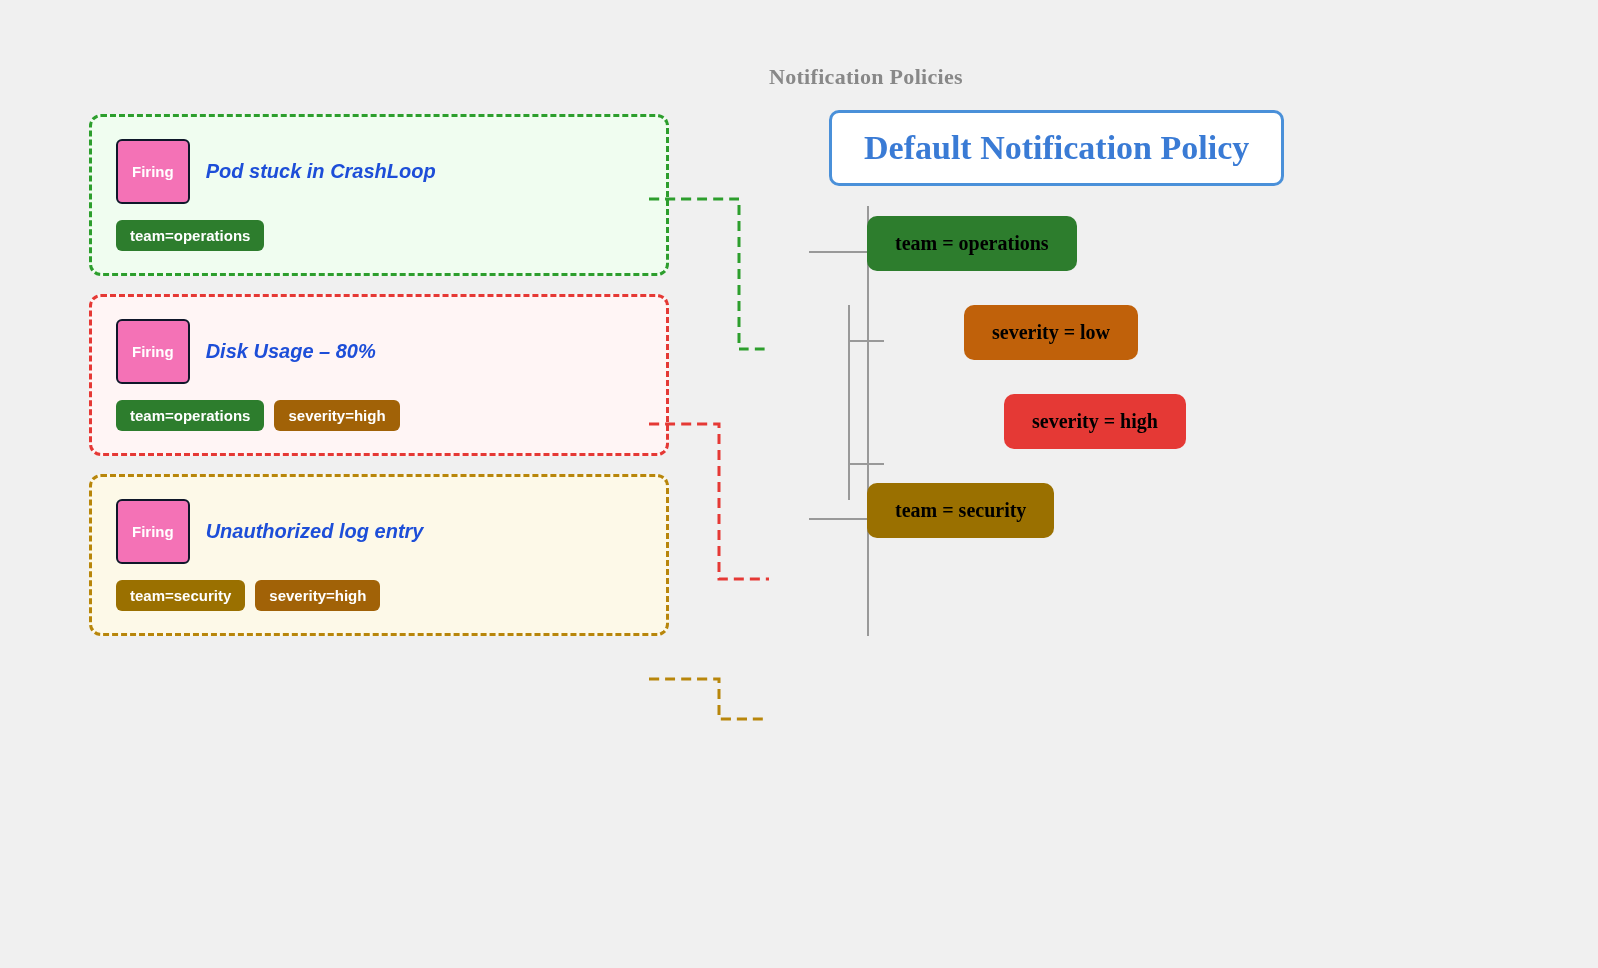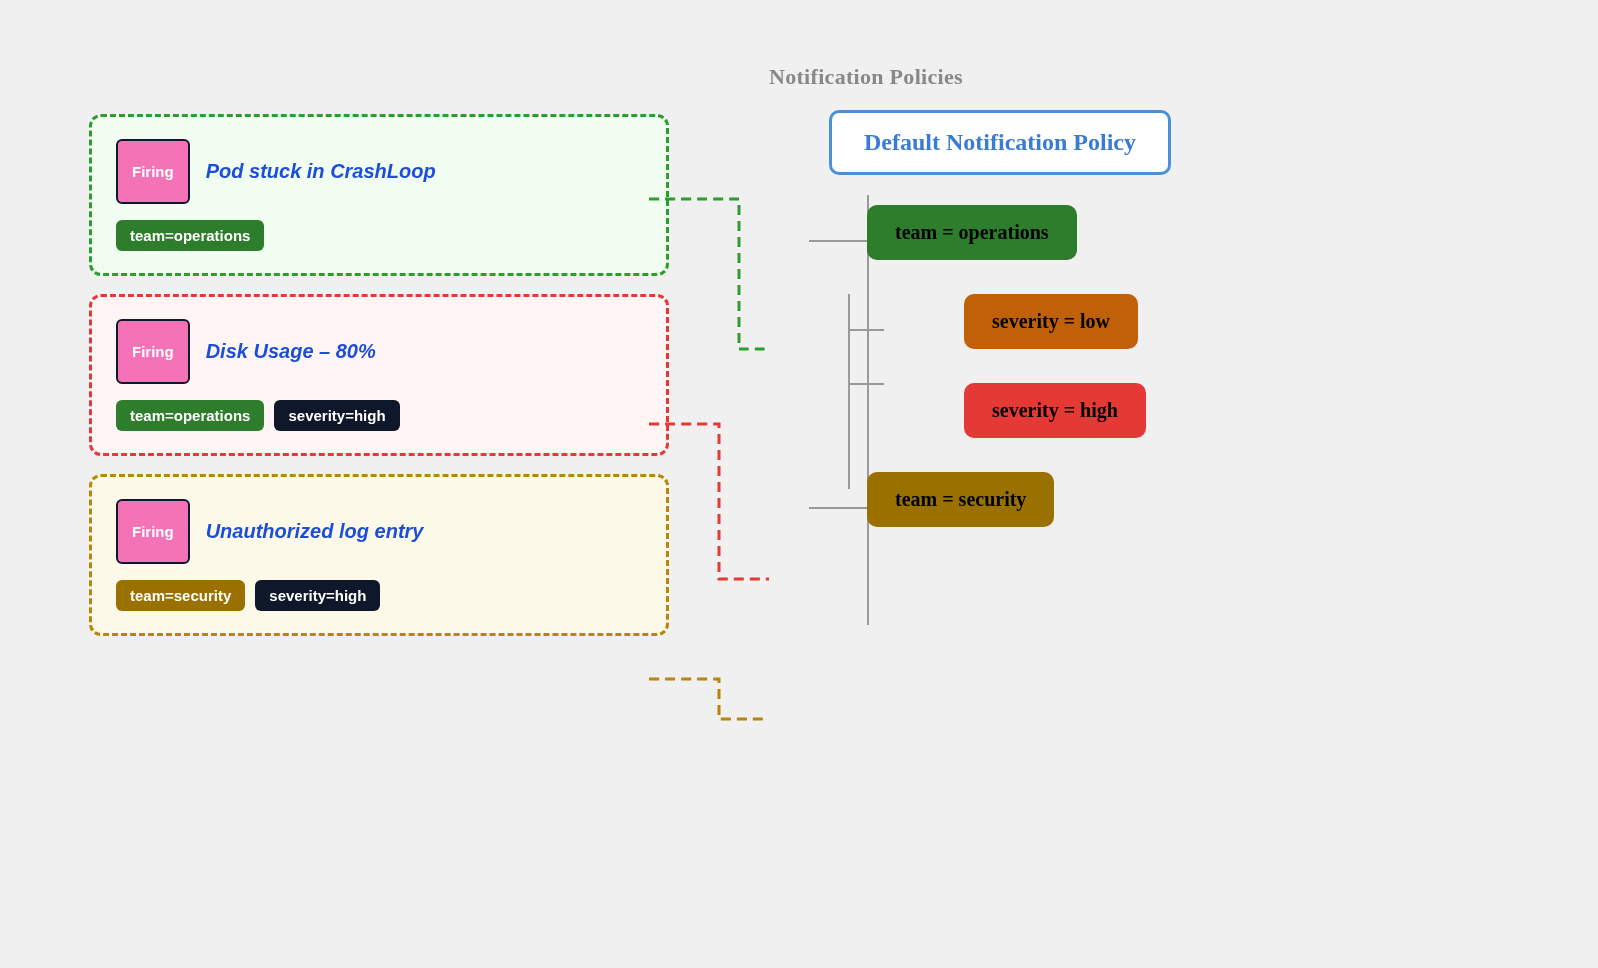--- a/index.html
+++ b/index.html
@@ -77,21 +77,21 @@
 
     .tag {
       border-radius: 6px;
       padding: 7px 14px;
       font-size: 15px;
       font-weight: 600;
       color: white;
     }
 
     .tag.green { background: #2d7d2d; }
-    .tag.red { background: #0f172a; }
+    .tag.red { background: #a16207; }
     .tag.gold { background: #9a7000; }
 
     .policy-node {
       border-radius: 10px;
       padding: 16px 28px;
       font-size: 20px;
       font-weight: 700;
       color: #000000;
       display: inline-block;
       margin-bottom: 16px;
@@ -124,21 +124,21 @@
       width: 100%;
       height: 100%;
       pointer-events: none;
       z-index: 10;
     }
 
     .default-policy-box {
       border: 3px solid #4a90d9;
       border-radius: 10px;
       padding: 16px 32px;
-      font-size: 24px;
+      font-size: 34px;
       font-weight: 700;
       color: #3a7bd5;
       background: white;
       display: inline-block;
       margin-left: 40px;
     }
   </style>
 </head>
 <body>
 
@@ -207,21 +207,21 @@
 
         <div style="position:relative; margin-left:39px; margin-bottom: 10px;">
 
           <div style="position:absolute; left:0; top:0; width:2px; height:195px; background:#999;"></div>
 
           <div style="display:flex; align-items:center; margin-bottom:18px;">
             <div style="width:36px; height:2px; background:#999; flex-shrink:0;"></div>
             <div class="policy-node severity-low">severity = low</div>
           </div>
 
-          <div style="display:flex; align-items:flex-start; margin-bottom:18px;">
+          <div style="display:flex; align-items:flex-end; margin-bottom:18px;gap:40px;">
             <div style="width:36px; height:2px; background:#999; flex-shrink:0;"></div>
             <div class="policy-node severity-high">severity = high</div>
           </div>
         </div>
 
         <div style="display:flex; align-items:center; margin-bottom:18px; position:relative;text-align:right;">
           <div style="width:58px; height:2px; background:#999; flex-shrink:0;"></div>
           <div class="policy-node security">team = security</div>
         </div>
       </div>

